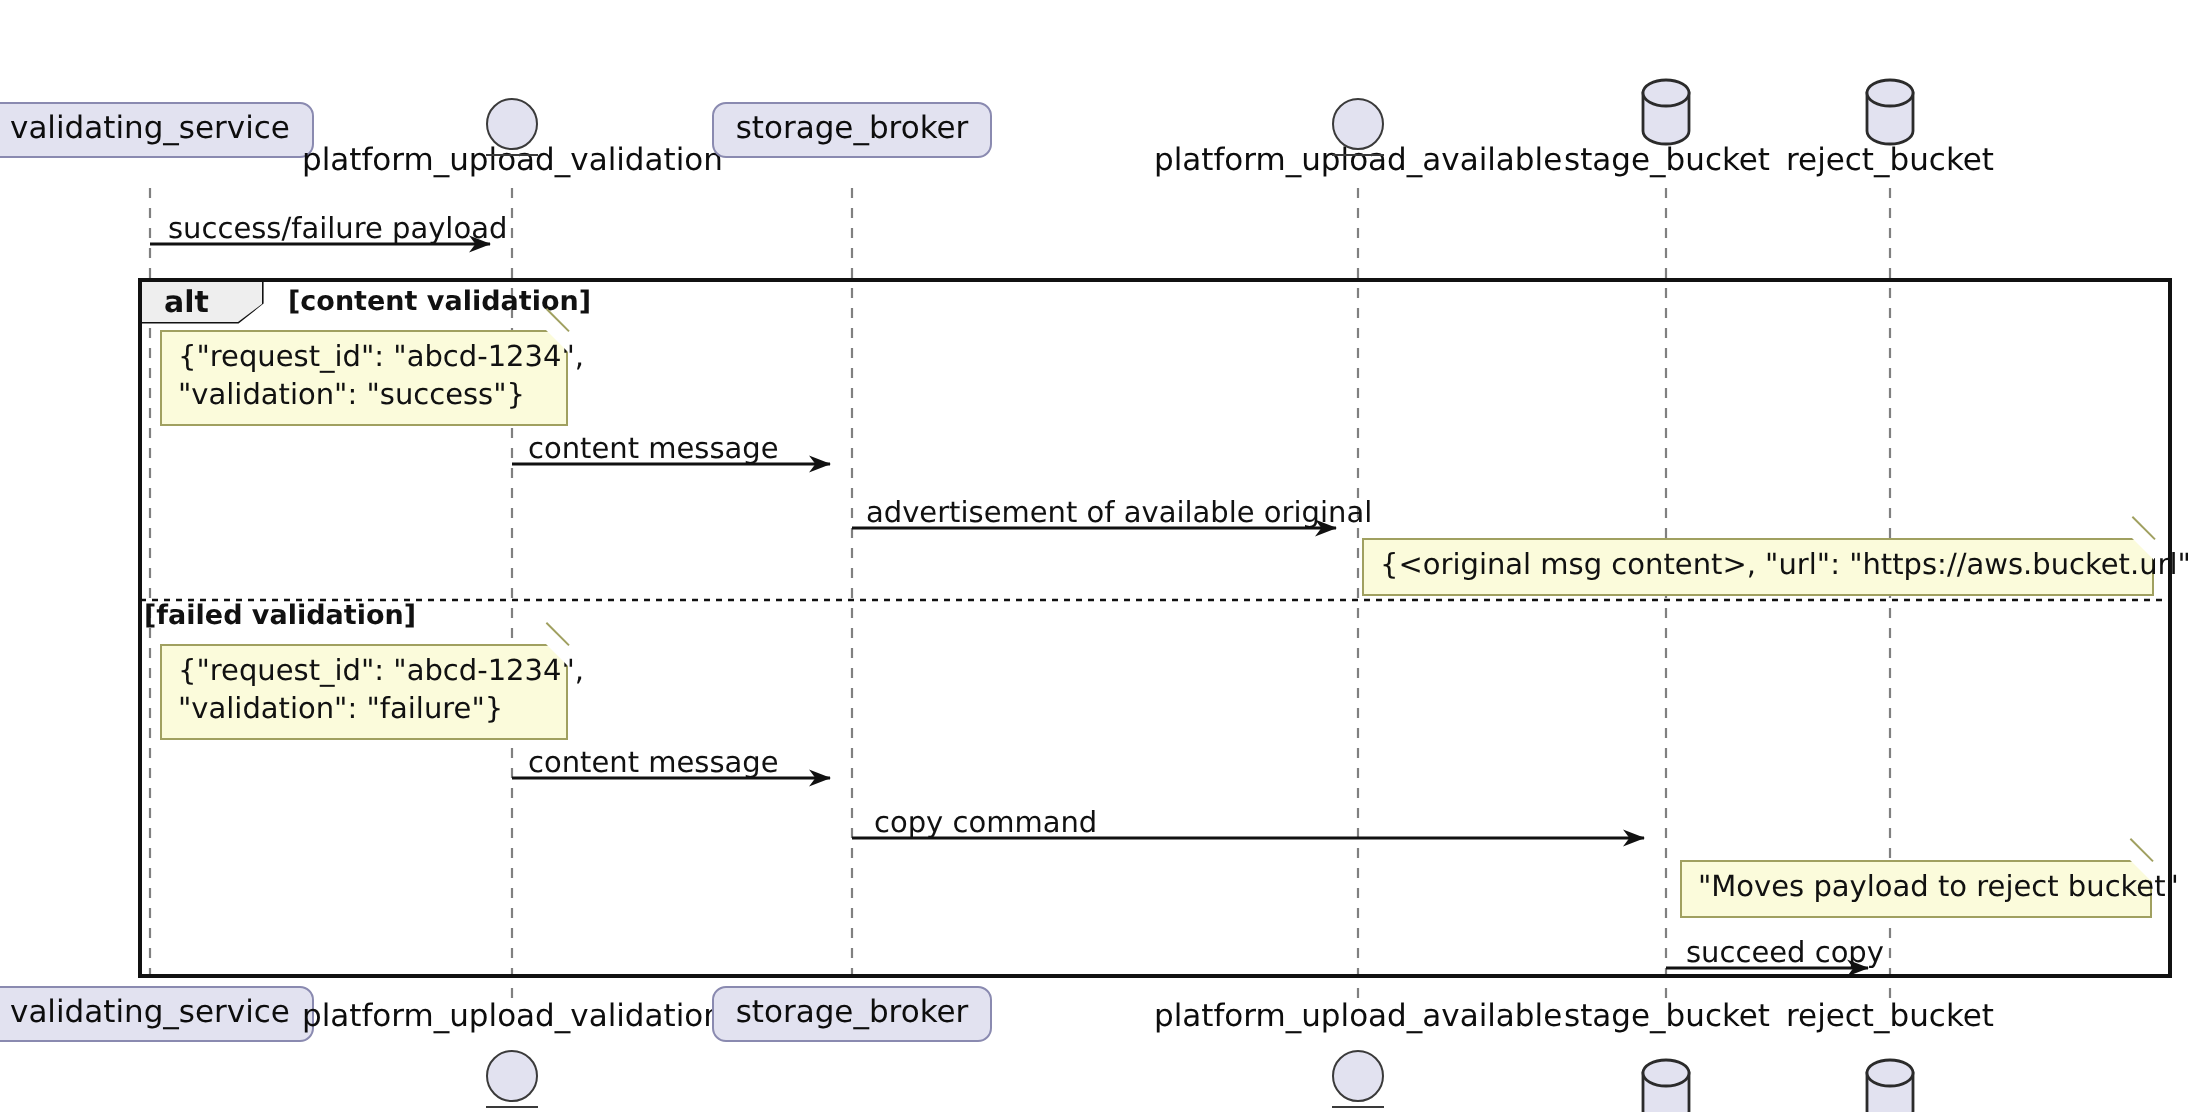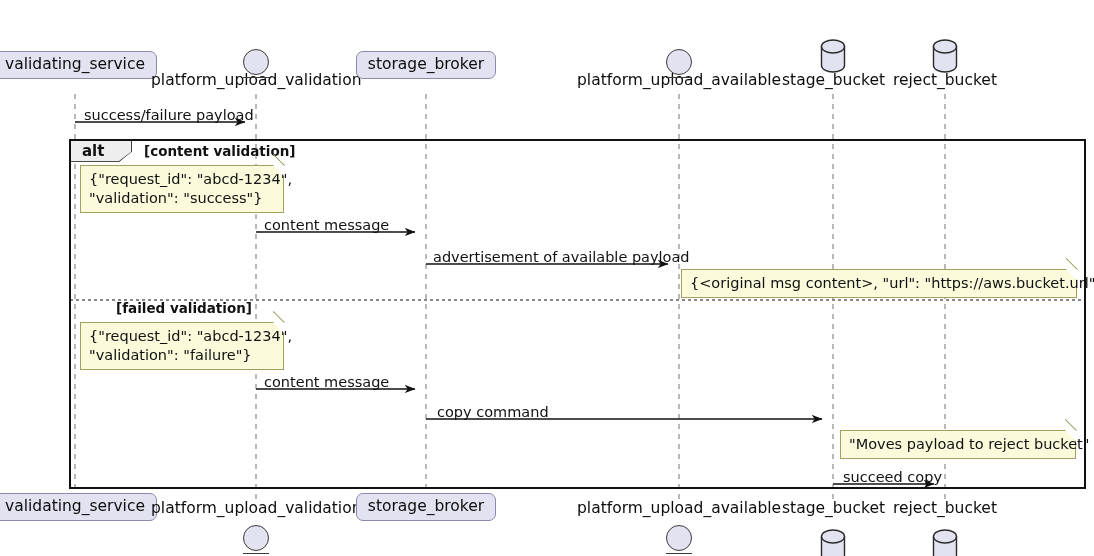--- a/index.html
+++ b/index.html
@@ -213,24 +213,24 @@
       <div class="actor-circle" style="left:666px; top:497px;"></div>
       <div class="actor-bar" style="left:666px; top:525px;"></div>
       <div class="p-label" style="left:782px; top:45px; width:103px;">stage_bucket</div>
       <div class="p-label" style="left:782px; top:473px; width:103px;">stage_bucket</div>
       <div class="p-label" style="left:893px; top:45px; width:104px;">reject_bucket</div>
       <div class="p-label" style="left:893px; top:473px; width:104px;">reject_bucket</div>
       <div class="frame" style="left:69px; top:111px; width:1017px; height:350px;"></div>
       <div class="frame-tab" style="left: 71px; top: 113px; width: 60px; height: 20px; clip-path: polygon(0px 0px, 100% 0px, 100% 55%, 80% 100%, 0px 100%); border: none; background: rgb(238, 238, 238);"></div>
       <div class="frame-tab-label" style="left:82px; top:116px;">alt</div>
       <div class="guard" style="left:144px; top:117px;">[content validation]</div>
-      <div class="guard" style="left:72px; top:274px;padding-left:44px;">[failed validation]</div>
+      <div class="guard" style="left:72px; top:274px;">[failed validation]</div>
       <div class="msg-label" style="left:84px; top:80px;">success/failure payload</div>
       <div class="msg-label" style="left:264px; top:190px;">content message</div>
-      <div class="msg-label" style="left:433px; top:222px;">advertisement of available payload</div>
+      <div class="msg-label" style="left:433px; top:222px;">advertisement of available original</div>
       <div class="msg-label" style="left:264px; top:347px;">content message</div>
       <div class="msg-label" style="left:437px; top:377px;">copy command</div>
       <div class="msg-label" style="left:843px; top:442px;">succeed copy</div>
       <div class="note" style="left:80px; top:137px; width:204px; min-height:40px;"><span>{"request_id": "abcd-1234",
 "validation": "success"}</span><span class="fold"></span><span class="foldline"></span></div>
       <div class="note" style="left:681px; top:241px; width:396px; min-height:28px;"><span>{&lt;original msg content&gt;, "url": "https://aws.bucket.url"}</span><span class="fold"></span><span class="foldline"></span></div>
       <div class="note" style="left:80px; top:294px; width:204px; min-height:40px;"><span>{"request_id": "abcd-1234",
 "validation": "failure"}</span><span class="fold"></span><span class="foldline"></span></div>
       <div class="note" style="left:840px; top:402px; width:236px; min-height:28px;"><span>"Moves payload to reject bucket"</span><span class="fold"></span><span class="foldline"></span></div>
     </div>

